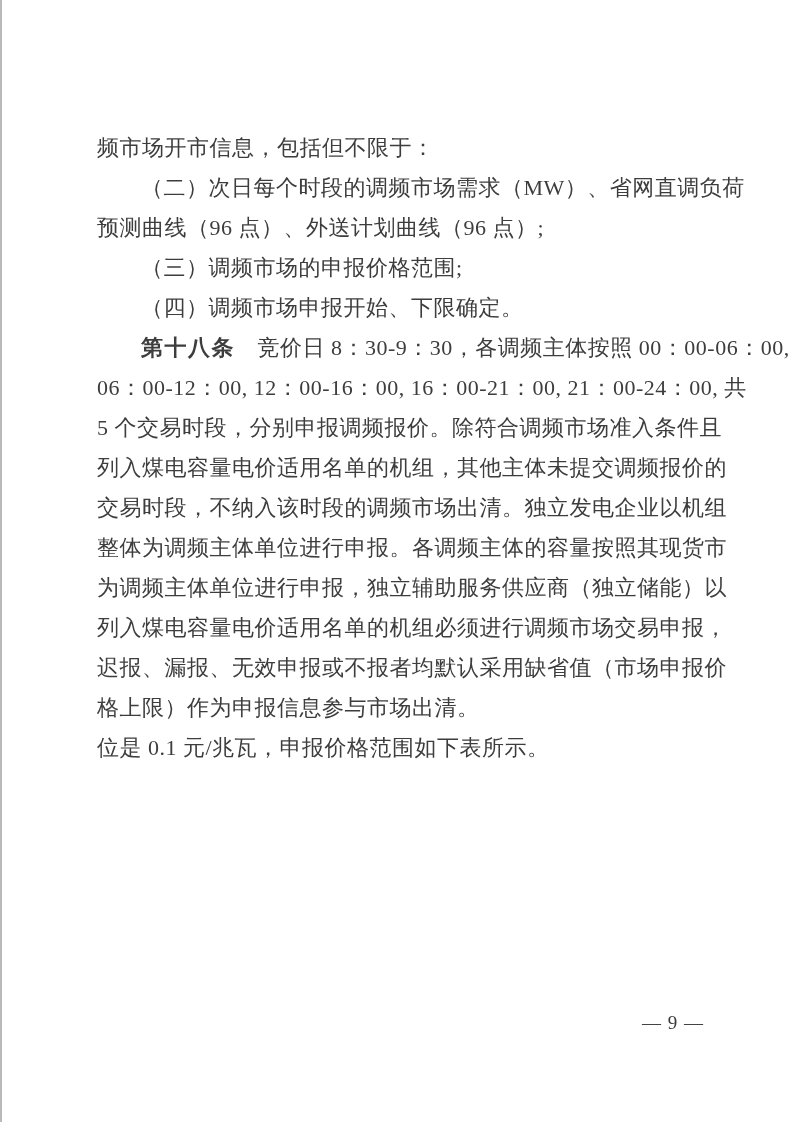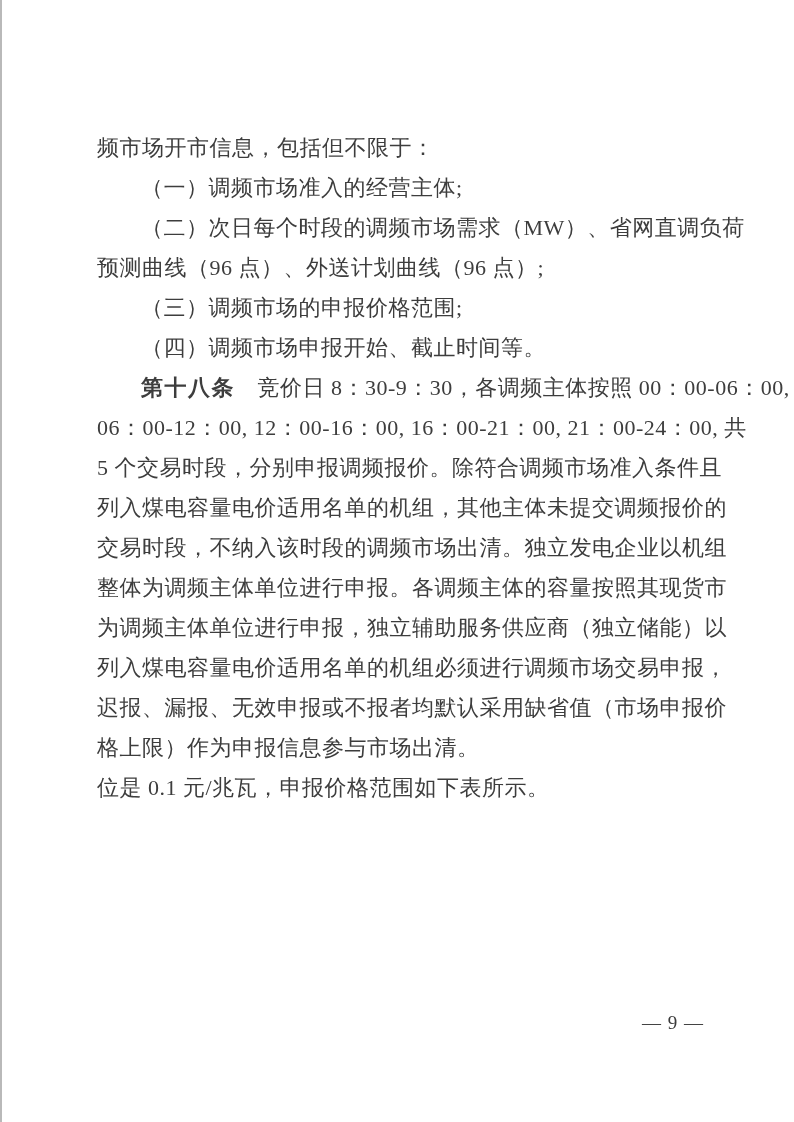--- a/index.html
+++ b/index.html
@@ -61,25 +61,24 @@
     font-family: "Liberation Serif", "DejaVu Serif", serif;
   }
 </style>
 </head>
 <body>
 
 <div class="page">
   <div class="scan-edge"></div>
   <main class="doc-body">
       <div class="line"><span class="seg">频市场开市信息，包括但不限于：</span></div>
-      <div class="line indent"><span class="seg">（一）调频市场准入的经营主体;</span></div>
       <div class="line indent"><span class="seg">（二）次日每个时段的调频市场需求（MW）、省网直调负荷</span></div>
       <div class="line"><span class="seg">预测曲线（96 点）、外送计划曲线（96 点）;</span></div>
       <div class="line indent"><span class="seg">（三）调频市场的申报价格范围;</span></div>
-      <div class="line indent"><span class="seg">（四）调频市场申报开始、截止时间等。</span></div>
+      <div class="line indent"><span class="seg">（四）调频市场申报开始、下限确定。</span></div>
       <div class="line indent"><span class="seg bold">第十八条</span><span class="seg">　竞价日 8：30-9：30，各调频主体按照 00：00-06：00,</span></div>
       <div class="line"><span class="seg">06：00-12：00, 12：00-16：00, 16：00-21：00, 21：00-24：00, 共</span></div>
       <div class="line"><span class="seg">5 个交易时段，分别申报调频报价。除符合调频市场准入条件且</span></div>
       <div class="line"><span class="seg">列入煤电容量电价适用名单的机组，其他主体未提交调频报价的</span></div>
       <div class="line"><span class="seg">交易时段，不纳入该时段的调频市场出清。独立发电企业以机组</span></div>
       <div class="line"><span class="seg">整体为调频主体单位进行申报。各调频主体的容量按照其现货市</span></div>
       <div class="line"><span class="seg">为调频主体单位进行申报，独立辅助服务供应商（独立储能）以</span></div>
       <div class="line"><span class="seg">列入煤电容量电价适用名单的机组必须进行调频市场交易申报，</span></div>
       <div class="line"><span class="seg">迟报、漏报、无效申报或不报者均默认采用缺省值（市场申报价</span></div>
       <div class="line"><span class="seg">格上限）作为申报信息参与市场出清。</span></div>

